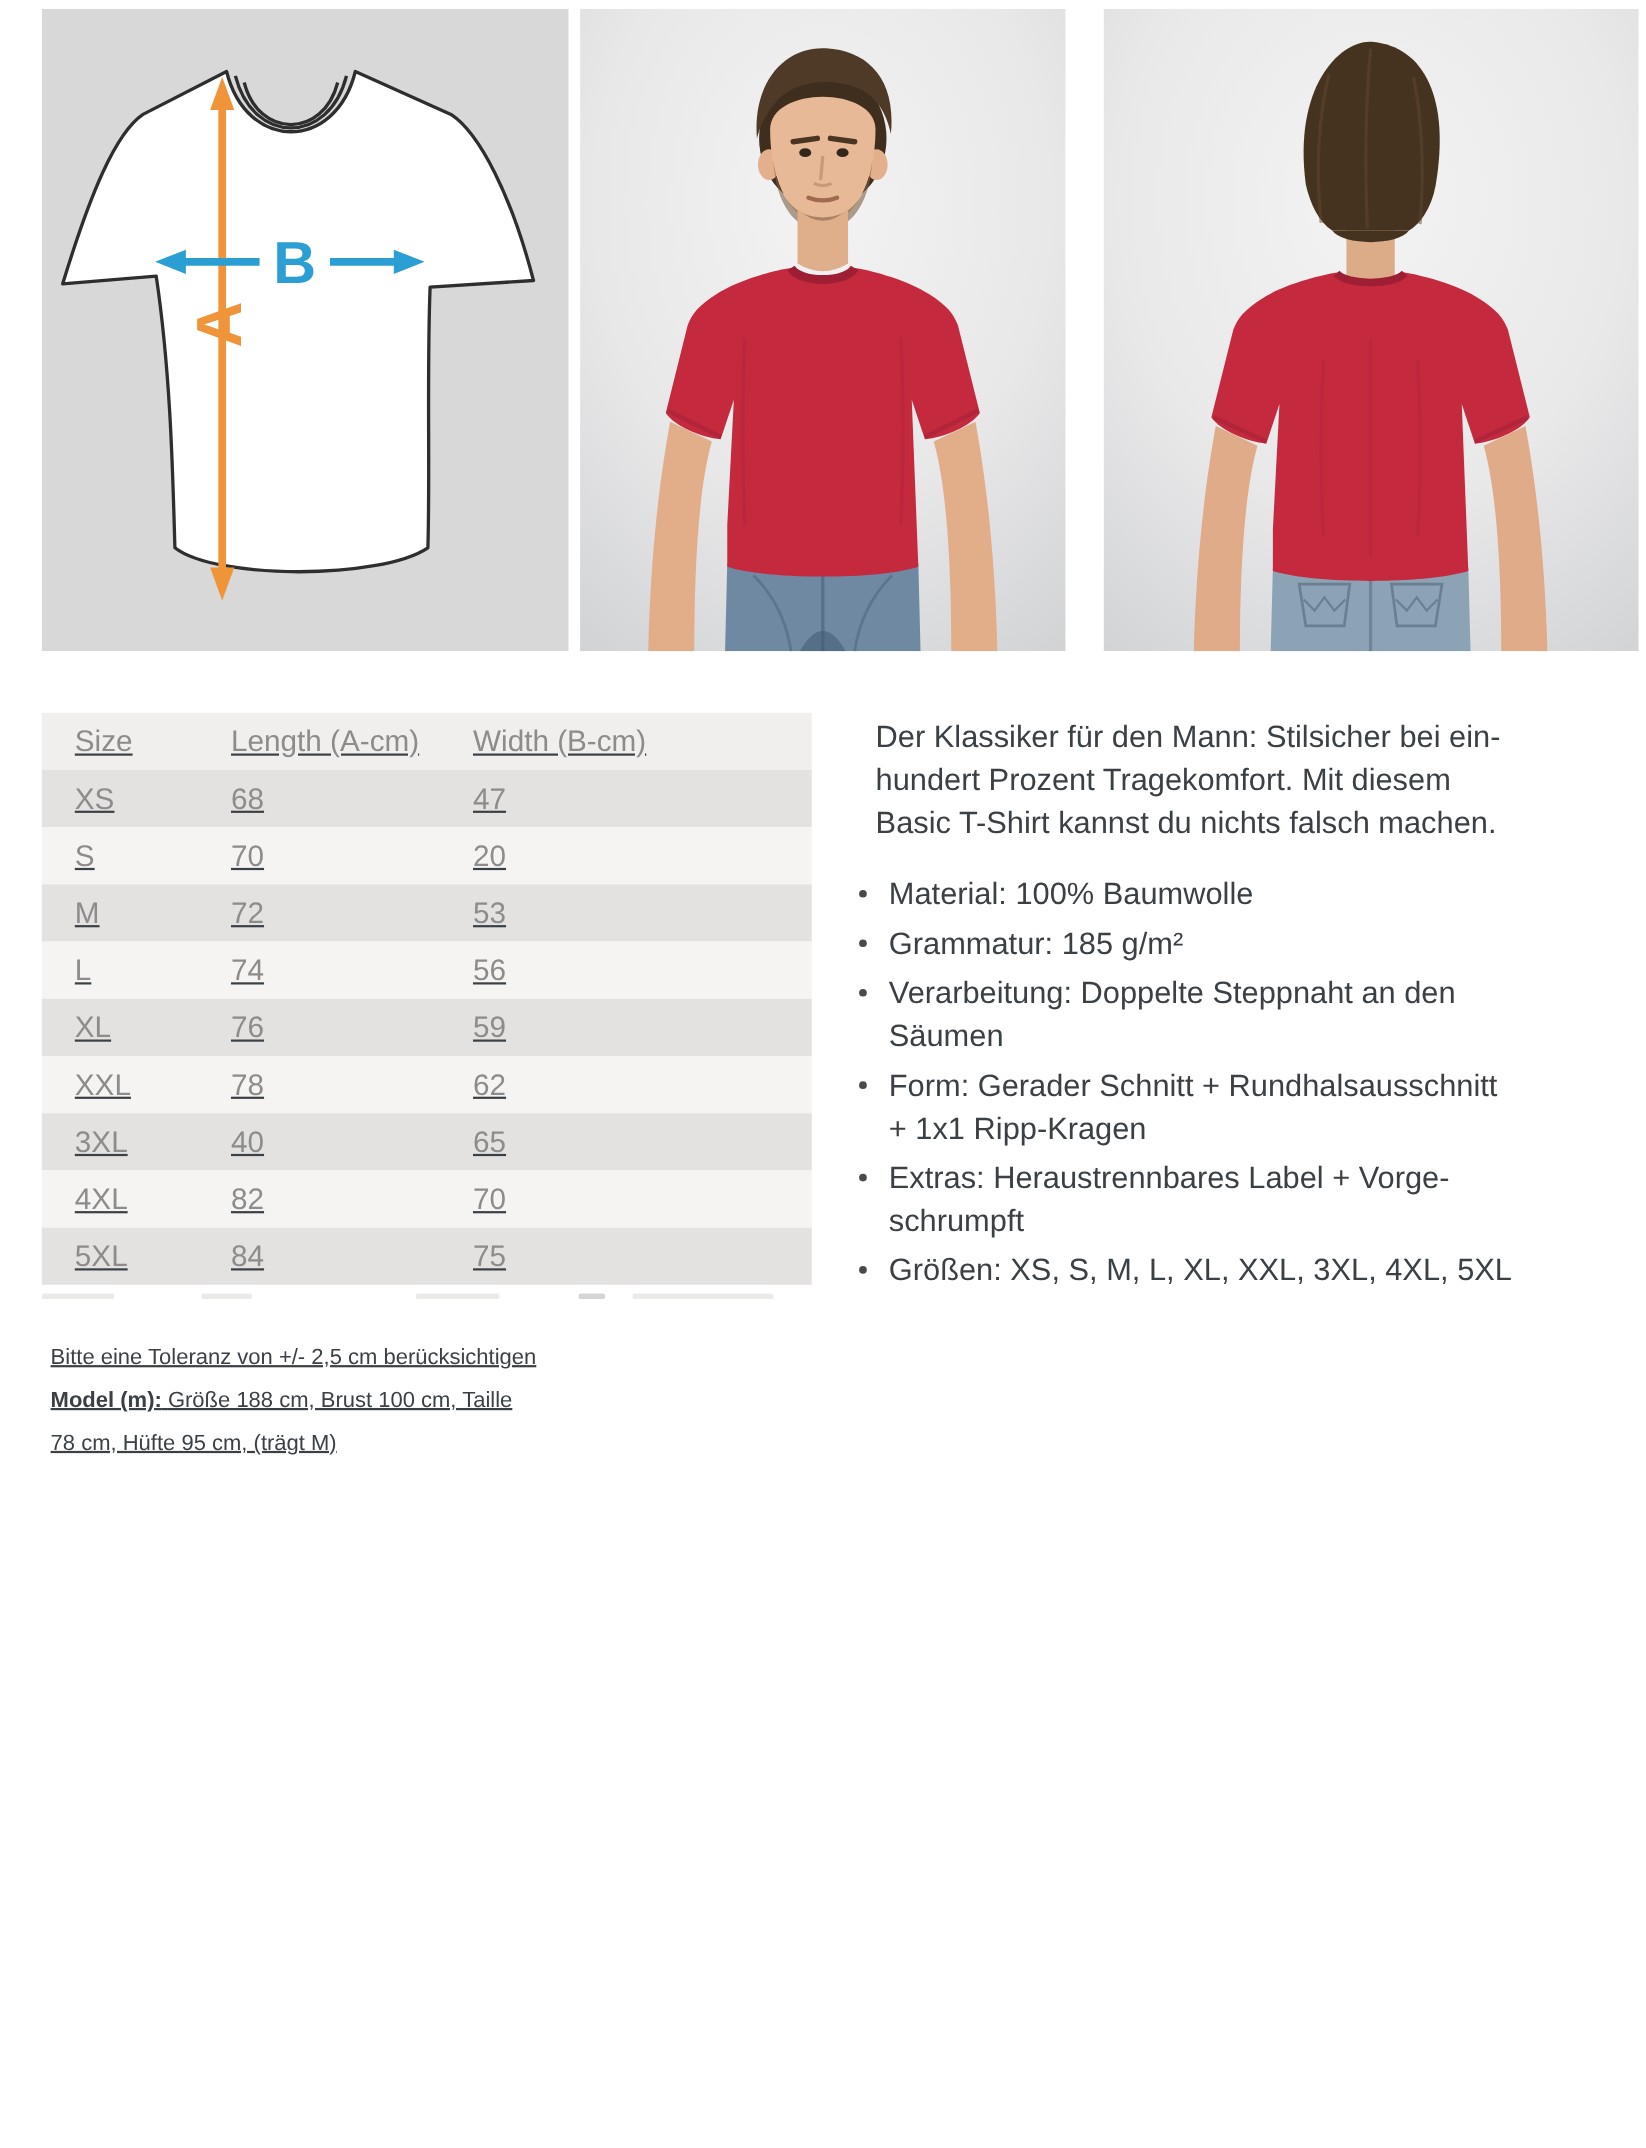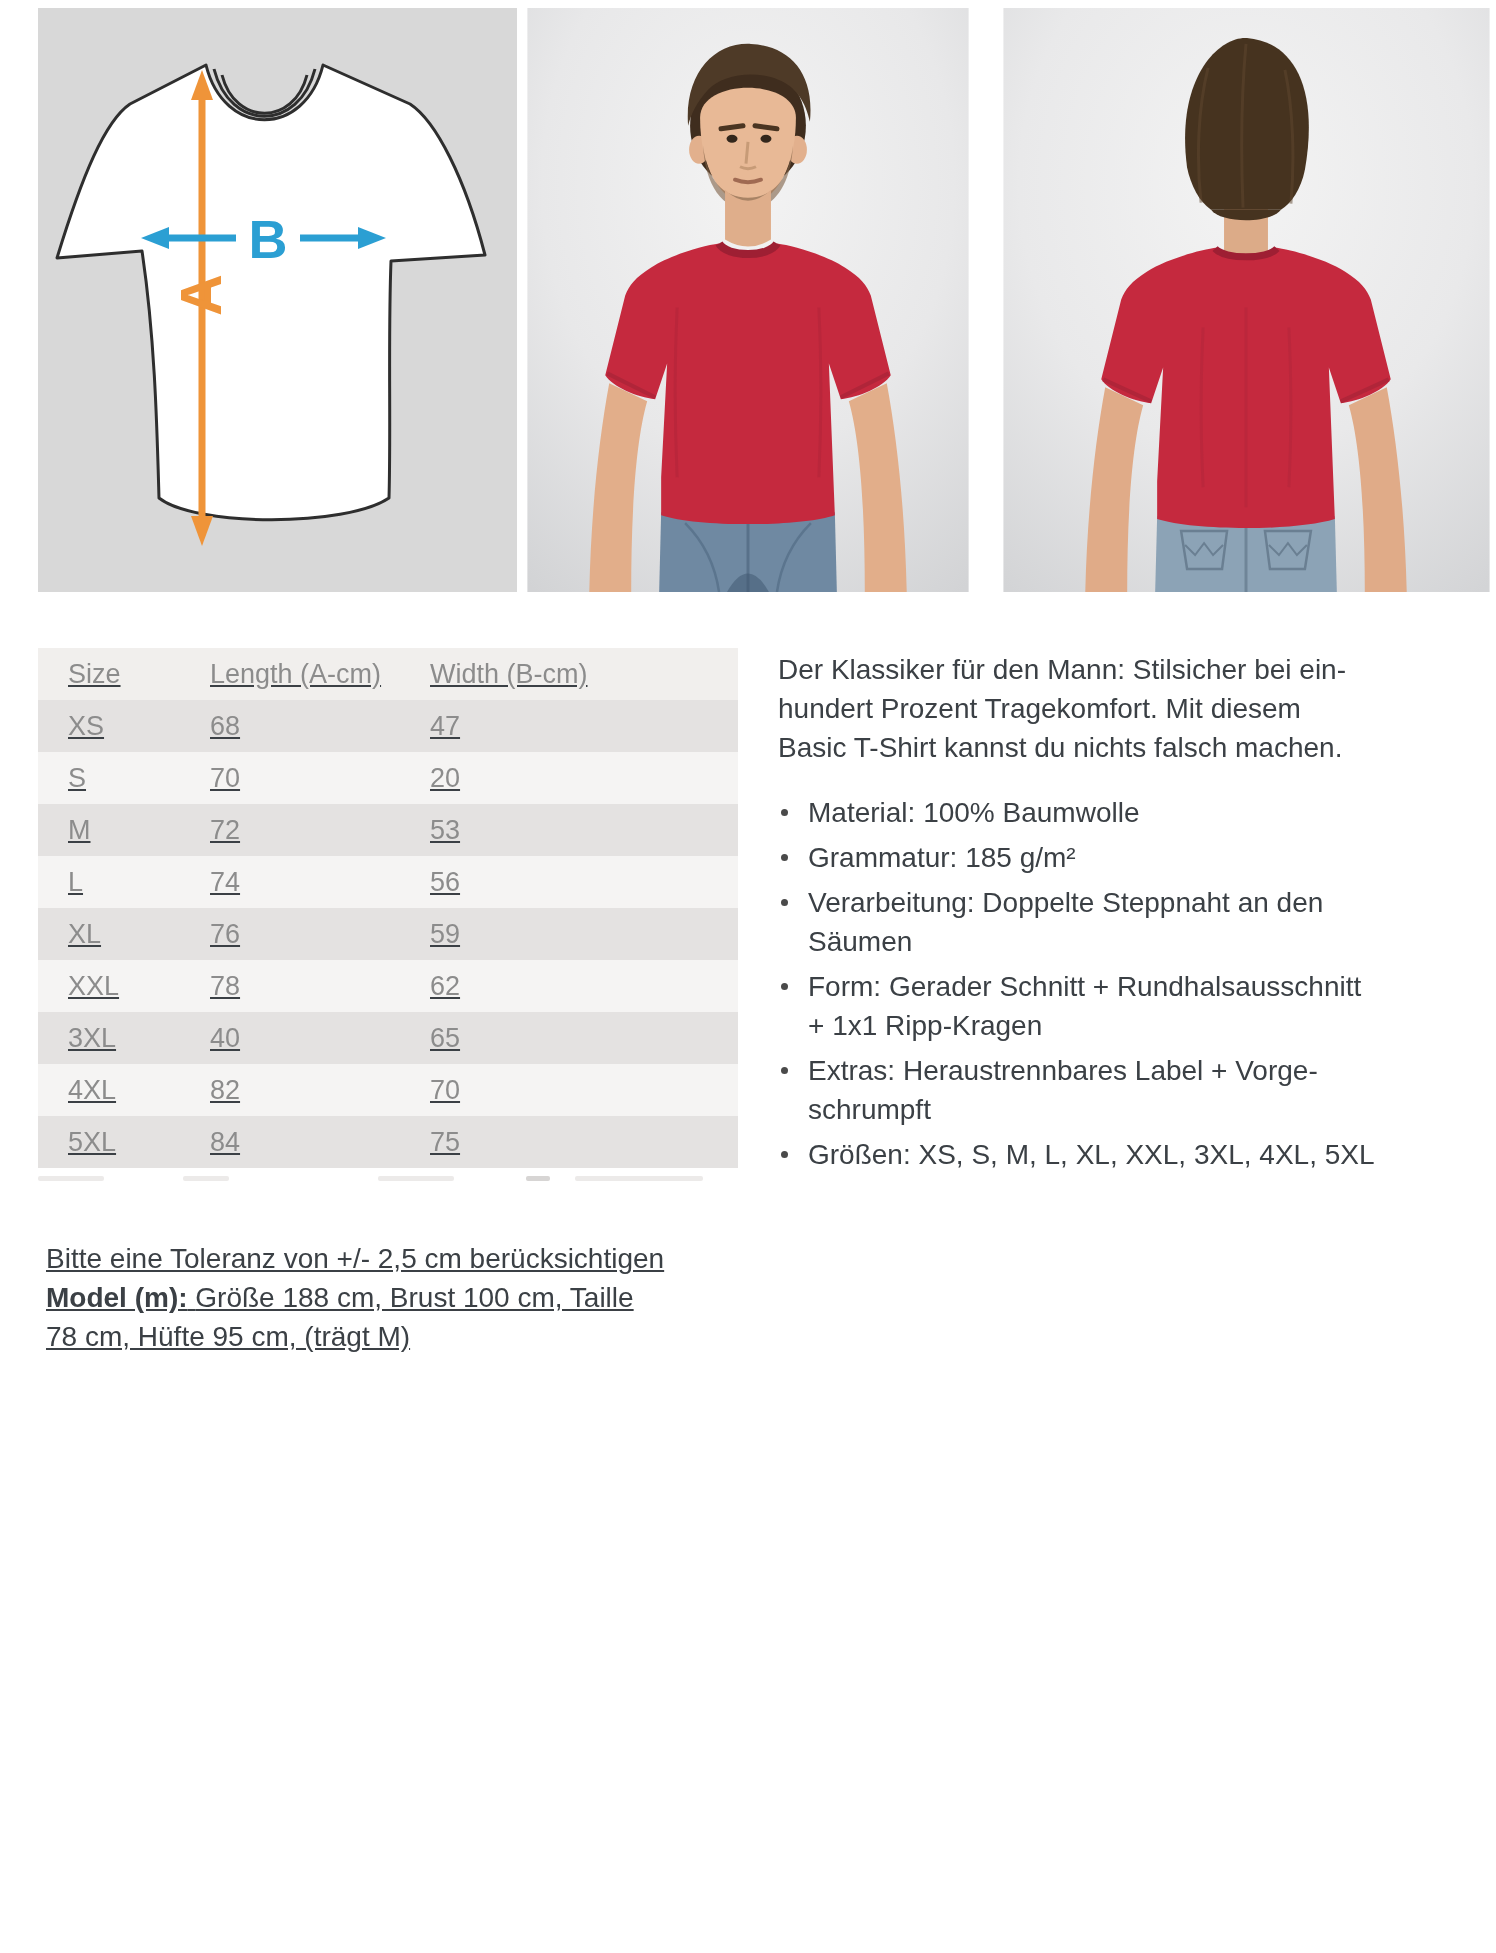--- a/index.html
+++ b/index.html
@@ -47,27 +47,27 @@
   table.size-table thead th{background:var(--header-bg);}
   table.size-table tbody tr:nth-child(odd) td{background:var(--row-odd);}
   table.size-table tbody tr:nth-child(even) td{background:var(--row-even);}
 
   
   .clipped-row{position:relative;height:16px;margin-top:5px;width:700px;overflow:hidden;}
   .clipped-row .dash{position:absolute;top:3px;height:5px;background:#eceae9;border-radius:2px;}
   .clipped-row .dash.dark{background:#d7d5d4;}
 
   
-  .notes{margin-top:50px;padding-left:8px;font-size:28px;line-height:39px;color:var(--body-text);}
+  .notes{margin-top:26px;padding-left:8px;font-size:20px;line-height:39px;color:var(--body-text);}
   .notes p{margin:0;}
   .notes .model strong{font-weight:700;}
   .pre{white-space:pre-line;}
 
   
-  .intro{margin:0 0 26px;padding-left:8px;white-space:pre-line;}
+  .intro{margin:0 18px 26px;padding-left:8px;white-space:pre-line;}
   .features{list-style:none;margin:0;padding:0 0 0 8px;}
   .features li{position:relative;padding-left:30px;margin:6px 0;}
   .features .dot{position:absolute;left:3px;top:16px;width:7px;height:7px;border-radius:50%;background:#4a4a4a;}
 
   .label-a{fill:var(--arrow-a);font-weight:bold;font-size:58px;font-family:"Liberation Sans","DejaVu Sans",sans-serif;}
   .label-b{fill:var(--arrow-b);font-weight:bold;font-size:54px;font-family:"Liberation Sans","DejaVu Sans",sans-serif;}
   .arrow-a-stroke{stroke:var(--arrow-a);}
   .arrow-a-fill{fill:var(--arrow-a);}
   .arrow-b-stroke{stroke:var(--arrow-b);}
   .arrow-b-fill{fill:var(--arrow-b);}

